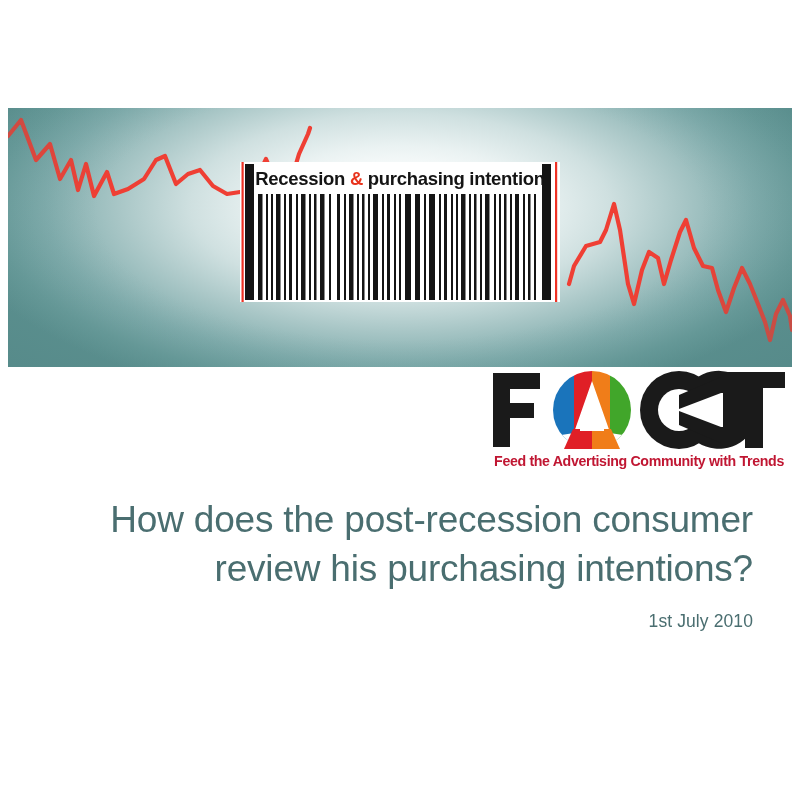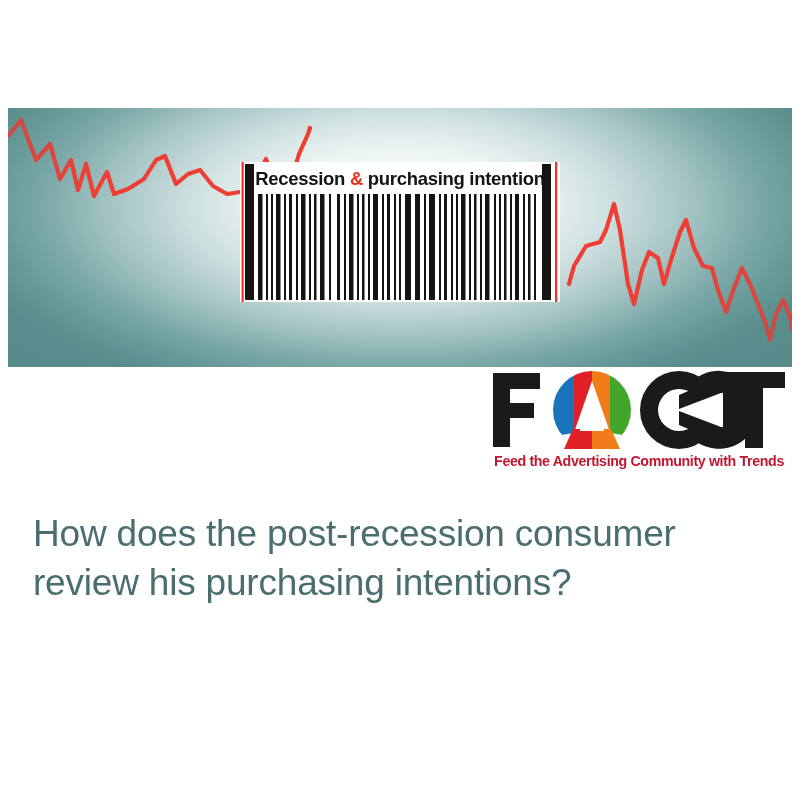--- a/index.html
+++ b/index.html
@@ -114,22 +114,23 @@
     font-size: 14.2px;
     letter-spacing: -0.35px;
     color: #c01632;
     white-space: nowrap;
   }
 
   
   .headline {
     position: absolute;
     left: 33px;
-    top: 509px;
+    top: 495px;
     width: 720px;
+    text-align: right;
   }
   .headline-title {
     margin: 0;
     font-family: "Liberation Sans", sans-serif;
     font-weight: normal;
     font-size: 37px;
     line-height: 1.33;
     color: #4a6e70;
     letter-spacing: -0.2px;
   }
@@ -276,15 +277,16 @@
         <rect x="233" y="3" width="63" height="16"></rect>
         <rect x="256" y="3" width="18" height="76"></rect>
       </g>
     </svg>
 
     <div class="logo-tagline">Feed the Advertising Community with Trends</div>
   </div>
 
   <div class="headline">
     <h1 class="headline-title">How does the post-recession consumer review his purchasing intentions?</h1>
+    <p class="headline-date">1st July 2010</p>
   </div>
 
 </div>
 
 </body></html>

